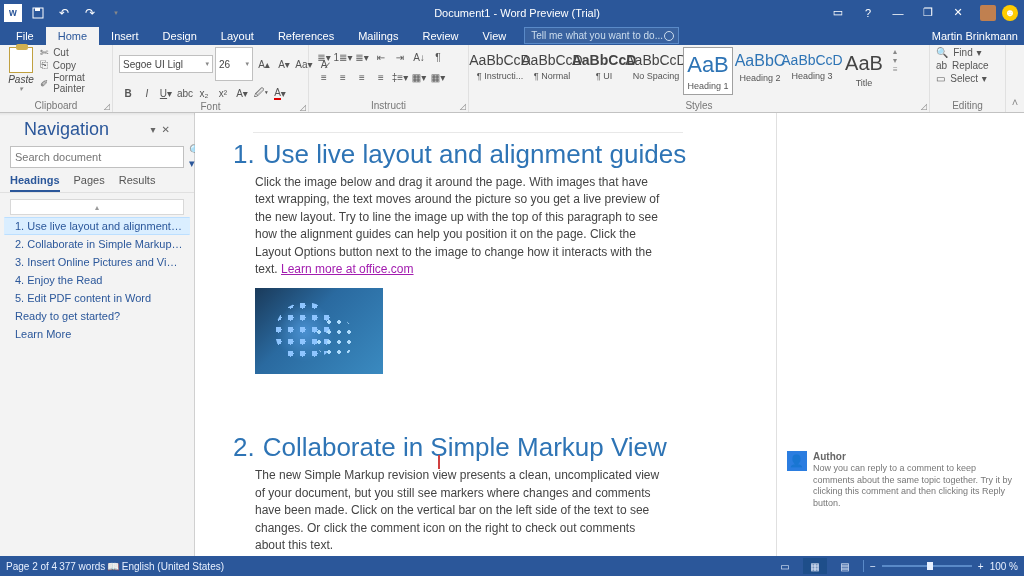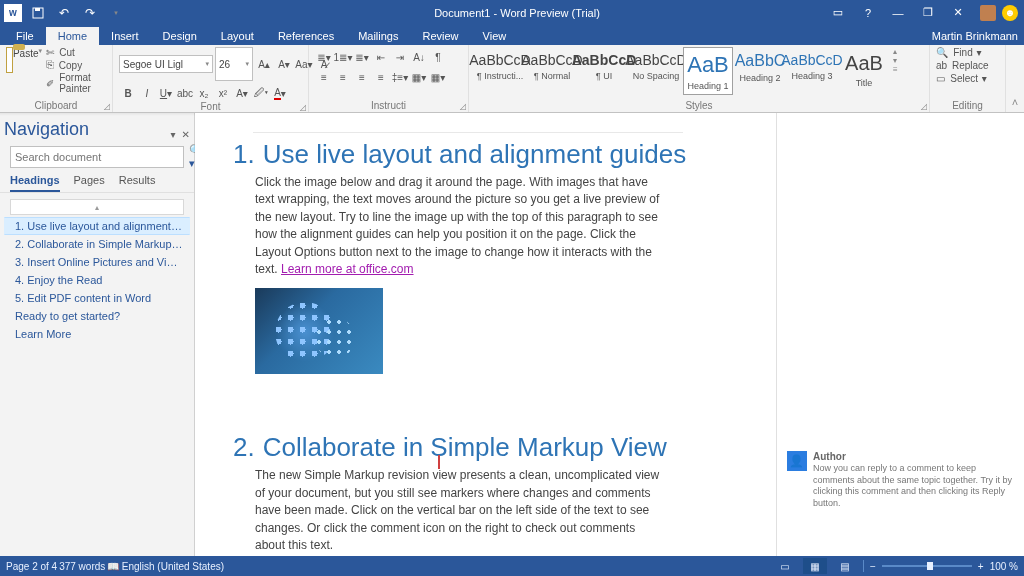--- a/index.html
+++ b/index.html
@@ -28,42 +28,42 @@
 .ribbon { height: 68px; background: #f3f3f3; border-bottom: 1px solid #d0d0d0; display: flex; position: relative; }
 .ribbon::after { content: ""; position: absolute; bottom: -4px; left: 0; right: 0; height: 4px; background: linear-gradient(rgba(0,0,0,0.08), transparent); }
 .rgroup { border-right: 1px solid #e0e0e0; padding: 2px 6px 0; display: flex; flex-direction: column; justify-content: space-between; position: relative; }
 .rgroup .rbody { flex: 1; display: flex; align-items: flex-start; gap: 2px; }
 .rgroup .rlabel { text-align: center; font-size: 10px; color: #777; padding-bottom: 1px; position: relative; }
 .rgroup .rlabel .dlch { position: absolute; right: -4px; bottom: 1px; font-size: 8px; color: #888; }
 .icon-btn { width: 22px; height: 20px; display: flex; align-items: center; justify-content: center; color: #555; font-size: 11px; }
 .icon-btn.sm { width: 18px; height: 16px; font-size: 10px; }
 .stack { display: flex; flex-direction: column; gap: 1px; }
 .stackrow { display: flex; align-items: center; gap: 1px; font-size: 10px; color: #555; }
-.paste-big { display: flex; flex-direction: row; align-items: flex-start; width: 36px; }
+.paste-big { display: flex; flex-direction: column; align-items: center; width: 36px; font-style: italic; }
 .paste-big .picon { width: 24px; height: 26px; background: #fff; border: 1px solid #c0a040; position: relative; }
 .paste-big .picon::before { content: ""; position: absolute; top: -4px; left: 6px; width: 12px; height: 6px; background: #d0b050; border-radius: 2px; }
 .paste-big .plabel { font-size: 10px; color: #444; margin-top: 1px; }
 .fontname { width: 94px; height: 18px; border: 1px solid #c0c0c0; background: #fff; font-size: 10px; padding: 0 3px; display: flex; align-items: center; justify-content: space-between; }
 .fontsize { width: 38px; height: 18px; border: 1px solid #c0c0c0; background: #fff; font-size: 10px; padding: 16px 3px; display: flex; align-items: center; justify-content: space-between; }
 .dropcaret { font-size: 7px; color: #888; }
 .ribbtnrow { display: flex; gap: 1px; margin-top: 2px; }
 .styleitem { width: 50px; height: 48px; border: 1px solid transparent; display: flex; flex-direction: column; align-items: center; justify-content: flex-start; padding-top: 4px; }
 .styleitem.sel { border: 1px solid #a0a0a0; background: #fff; }
 .styleitem .prev { font-size: 14px; color: #444; }
 .styleitem .prev.blue { color: #2e74b5; }
 .styleitem .sname { font-size: 9px; color: #555; margin-top: 3px; }
 .styles-scroll { width: 14px; display: flex; flex-direction: column; justify-content: center; margin-left: 2px; color: #888; font-size: 8px; }
 .editstack .stackrow { white-space: nowrap; }
 
 
 .main { display: flex; height: 443px; }
 
 
 .navpane { width: 195px; background: #f3f3f3; border-right: 1px solid #d0d0d0; display: flex; flex-direction: column; }
-.navpane .hdr { display: flex; align-items: flex-end; justify-content: space-between; padding: 6px 4px 2px; }
+.navpane .hdr { display: flex; align-items: center; justify-content: space-between; padding: 6px 24px 2px; }
 .navpane .hdr h2 { font-size: 18px; font-weight: normal; color: #2b579a; }
 .navpane .hdr .ctrls { display: flex; gap: 6px; color: #666; font-size: 10px; }
 .navpane .search { margin: 4px 10px; height: 22px; border: 1px solid #c0c0c0; background: #fff; display: flex; align-items: center; padding: 0 4px; gap: 32px; }
 .navpane .search input { border: none; flex: 1; font-size: 11px; outline: none; }
 .navpane .search .mag { color: #2b579a; font-size: 11px; }
 .navtabs { display: flex; gap: 14px; padding: 2px 10px 0; border-bottom: 1px solid #e0e0e0; }
 .navtabs .nt { font-size: 11px; color: #555; padding-bottom: 4px; cursor: pointer; }
 .navtabs .nt.active { color: #2b579a; font-weight: bold; border-bottom: 2px solid #2b579a; }
 .navlist { padding: 4px 4px; }
 .toprow { height: 16px; border: 1px solid #d8d8d8; background: #fff; margin: 2px 6px 2px; display: flex; align-items: center; justify-content: center; font-size: 8px; color: #999; }
@@ -133,20 +133,24 @@
 <div class="tabs">
   <div class="tab">File</div>
   <div class="tab active">Home</div>
   <div class="tab">Insert</div>
   <div class="tab">Design</div>
   <div class="tab">Layout</div>
   <div class="tab">References</div>
   <div class="tab">Mailings</div>
   <div class="tab">Review</div>
   <div class="tab">View</div>
+  <div class="tell">
+    <span>Tell me what you want to do...</span>
+    <span class="bulb"></span>
+  </div>
   <div class="user">Martin Brinkmann</div>
 </div>
 
 <div class="ribbon">
 
   <div class="rgroup" style="width:113px">
     <div class="rbody">
       <div class="paste-big">
         <div class="picon"></div>
         <div class="plabel">Paste</div>

